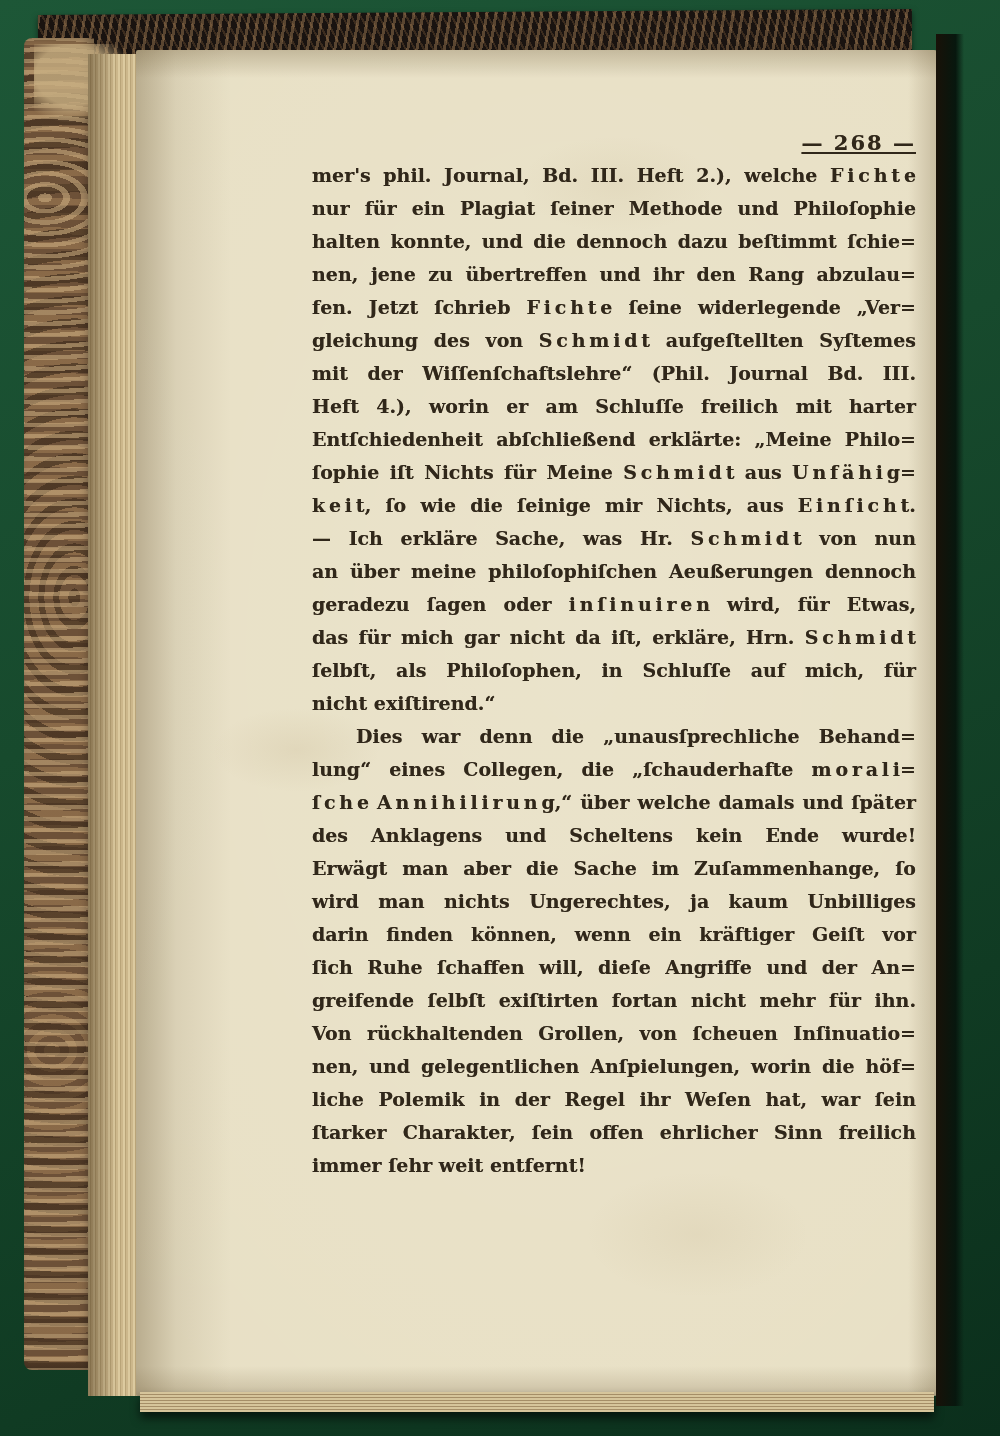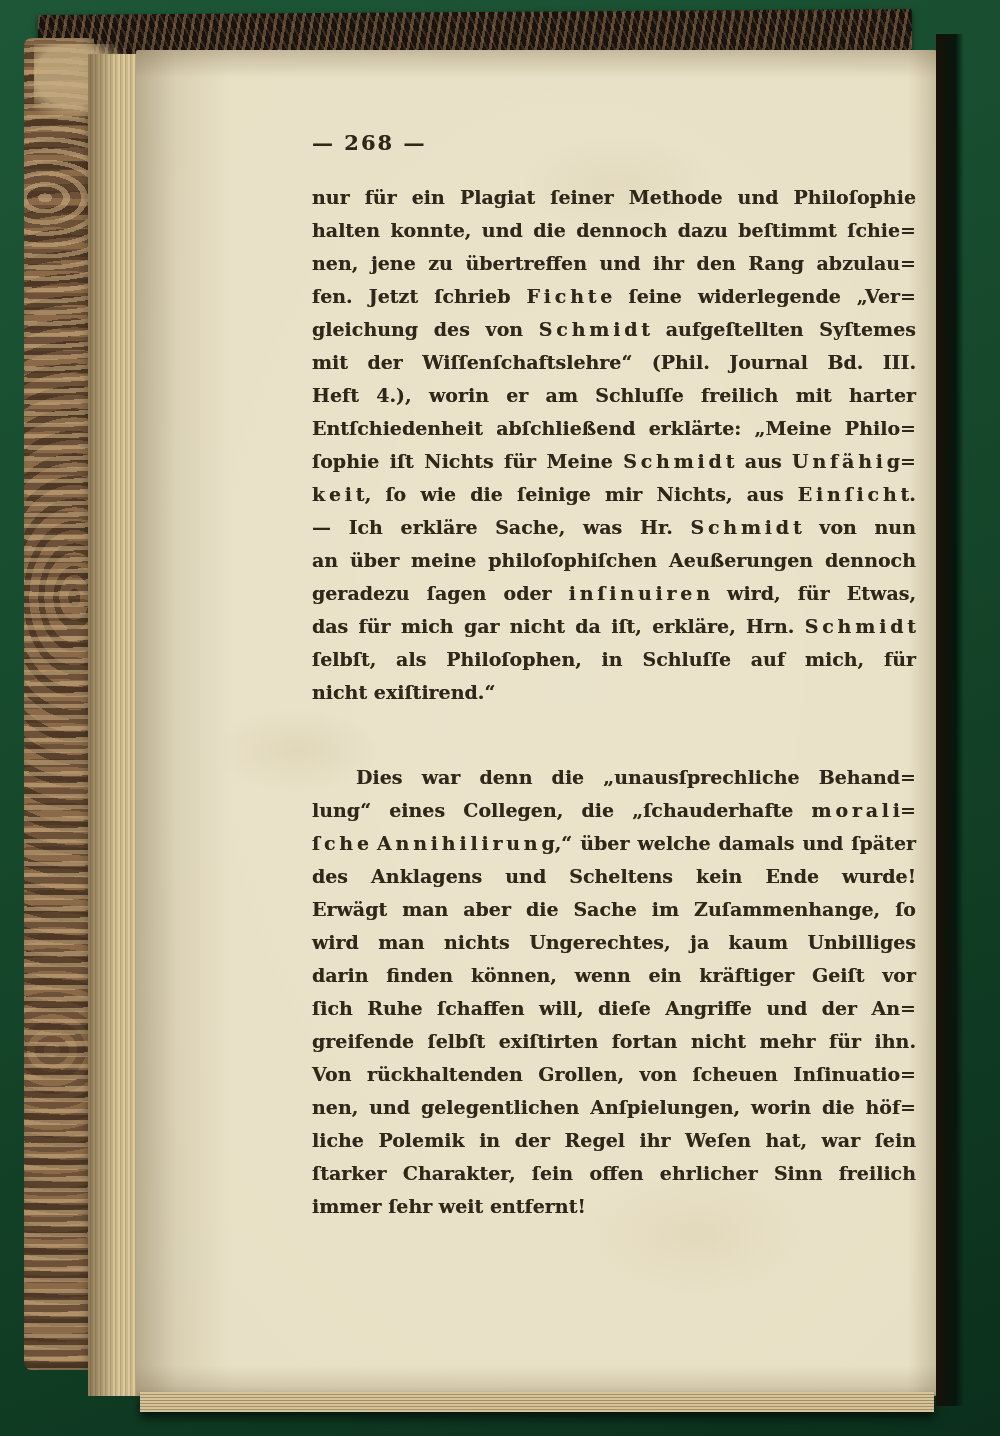--- a/index.html
+++ b/index.html
@@ -71,43 +71,44 @@
     position:absolute;left:936px;top:34px;width:28px;height:1372px;
     background:linear-gradient(90deg,#181108,#07170e 70%,rgba(7,23,14,0));
   }
   
   .text-block{
     position:absolute;left:312px;top:126px;width:604px;
     color:#30271a;font-weight:bold;font-size:19px;line-height:33px;
     text-shadow:0 0 .6px rgba(56,42,24,.55);
   }
   .page-header{
-    text-align:left;font-size:21px;letter-spacing:2px;margin-bottom:22px;
+    text-align:right;font-size:21px;letter-spacing:2px;text-decoration:underline;
   }
-  .paragraph + .paragraph{margin-top:52px;}
+  .paragraph + .paragraph{}
   .line{height:33px;text-align:justify;text-align-last:justify;white-space:nowrap;}
   .line.last{text-align-last:left;}
   .line.indent{text-indent:44px;}
 </style>
 </head>
 <body>
 
 <div class="screen">
   <div class="book-cover-top"></div>
   <div class="book-spine-left"></div>
   <div class="spine-corner-wear"></div>
   <div class="page-edges-left"></div>
   <div class="book-page"></div>
   <div class="page-edges-bottom"></div>
   <div class="right-edge-shadow"></div>
 
   <div class="text-block">
     <div class="page-header">—  268  —</div>
     <div id="text-body">
         <div class="paragraph">
+          <div class="line">mer's phil. Journal, Bd. III. Heft 2.), welche F i c h t e</div>
           <div class="line">nur für ein Plagiat ſeiner Methode und Philoſophie</div>
           <div class="line">halten konnte, und die dennoch dazu beſtimmt ſchie=</div>
           <div class="line">nen, jene zu übertreffen und ihr den Rang abzulau=</div>
           <div class="line">fen. Jetzt ſchrieb F i c h t e ſeine widerlegende „Ver=</div>
           <div class="line">gleichung des von S c h m i d t aufgeſtellten Syſtemes</div>
           <div class="line">mit der Wiſſenſchaftslehre“ (Phil. Journal Bd. III.</div>
           <div class="line">Heft 4.), worin er am Schluſſe freilich mit harter</div>
           <div class="line">Entſchiedenheit abſchließend erklärte: „Meine Philo=</div>
           <div class="line">ſophie iſt Nichts für Meine S c h m i d t aus U n f ä h i g=</div>
           <div class="line">k e i t, ſo wie die ſeinige mir Nichts, aus E i n ſ i c h t.</div>

